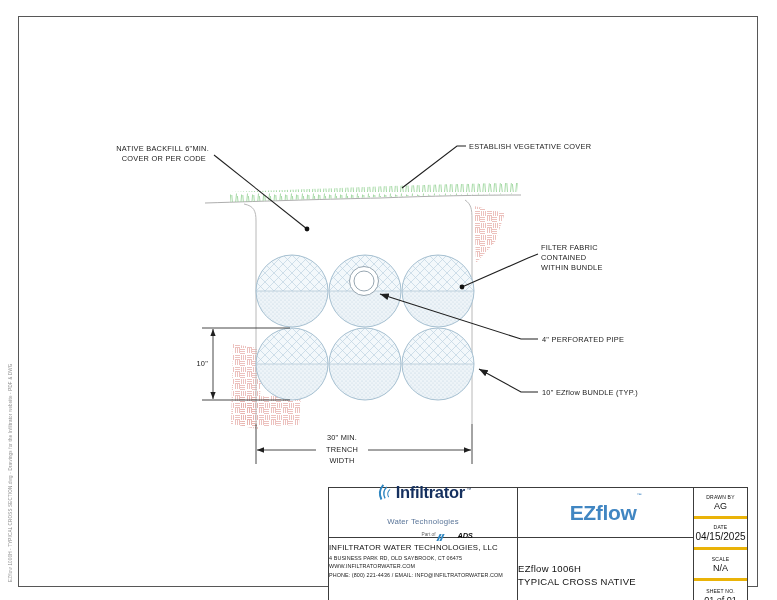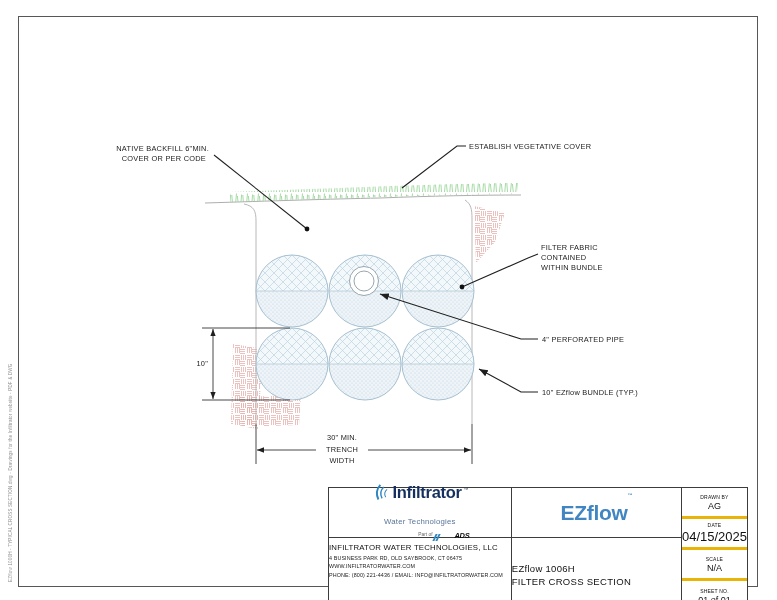--- a/index.html
+++ b/index.html
@@ -192,32 +192,32 @@
       <div class="info-small">PHONE: (800) 221-4436 / EMAIL: INFO@INFILTRATORWATER.COM</div>
     </div>
   </div>
 
   <div class="tb-col-mid">
     <div class="tb-cell logo-cell">
       <span class="ez-logo"><span>EZflow</span><span class="ez-tm">™</span></span>
     </div>
     <div class="tb-cell title-cell">
       <div class="title-line">EZflow 1006H</div>
-      <div class="title-line">FILTER CROSS SECTION</div>
+      <div class="title-line">TYPICAL CROSS NATIVE</div>
     </div>
   </div>
 
   <div class="tb-col-right">
     <div class="meta-cell">
       <div class="meta-label">DRAWN BY</div>
       <div class="meta-value">AG</div>
     </div>
     <div class="meta-cell">
       <div class="meta-label">DATE</div>
-      <div class="meta-value" style="font-size:13px;">04/15/2025</div>
+      <div class="meta-value" style="font-size:10px;">04/15/2025</div>
     </div>
     <div class="meta-cell">
       <div class="meta-label">SCALE</div>
       <div class="meta-value">N/A</div>
     </div>
     <div class="meta-cell">
       <div class="meta-label">SHEET NO.</div>
       <div class="meta-value">01 of 01</div>
     </div>
   </div>

